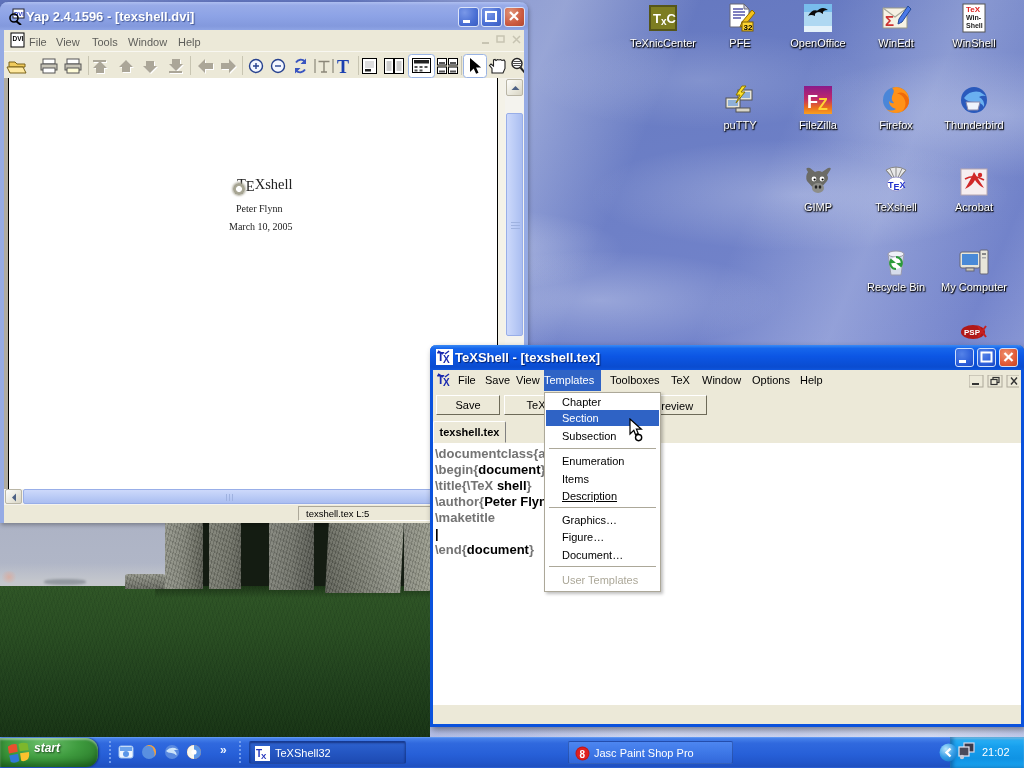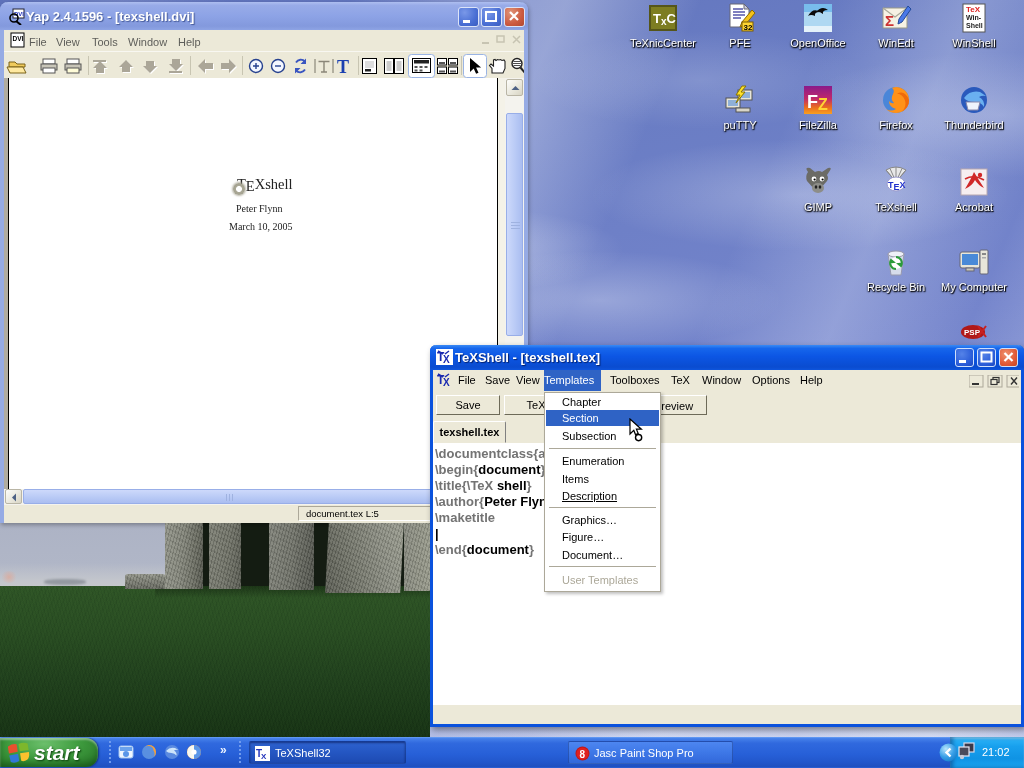--- a/index.html
+++ b/index.html
@@ -102,21 +102,21 @@
 #menu .sel{background:#2f63c5;color:#fff;}
 #menu .gray{color:#aca899;}
 #menu .sep{position:absolute;left:4px;width:107px;height:1px;background:#aca899;}
 
 
 #bar{position:absolute;left:0;top:737px;width:1024px;height:31px;
   background:linear-gradient(#6aa0f4 0%,#4580ea 5%,#3069de 20%,#2760d8 55%,#2257cc 80%,#1f50c0 95%,#2c62d8 100%);}
 #start{position:absolute;left:0;top:1px;width:98px;height:29px;border-radius:0 12px 12px 0;
   background:radial-gradient(ellipse at 45% 20%, #6bbf6b 0%, #3f9c3f 45%, #2f832f 75%, #256f25 100%);
   box-shadow:inset 0 2px 2px rgba(255,255,255,.4), inset 0 -4px 6px rgba(0,40,0,.35), 1px 0 2px rgba(0,0,30,.5);
-  color:#fff;font-weight:bold;font-style:italic;font-size:21px;}
+  color:#fff;font-weight:bold;font-style:italic;font-size:12px;}
 .taskbtn{position:absolute;top:4px;height:23px;border-radius:2px;color:#fff;font-size:11px;}
 #tray{position:absolute;left:950px;top:0;width:74px;height:31px;
   background:linear-gradient(#30b6f8 0%,#18a0ee 30%,#0f93e4 70%,#1ba6f2 100%);
   box-shadow:inset 3px 0 4px rgba(0,30,90,.45), inset 0 2px 2px rgba(255,255,255,.35);color:#fff;font-size:11px;}
 #trayball{position:absolute;left:939px;top:6px;width:19px;height:19px;}
 .qsep{position:absolute;top:3px;width:3px;height:25px;
   background-image:radial-gradient(circle 1px at 1px 2px, #6f9bee 1px, transparent 1.5px);
   background-size:3px 4px;}
 .taskbtn{border:1px solid rgba(10,30,90,.35);}
 </style>
@@ -421,21 +421,21 @@
             <path d="M10 3.5 L6 7.5 L10 11.5 Z" fill="#4d6185"></path>
           </svg></div>
       <div class="abs sthumb" style="left:19px;top:0px;width:413px;height:15px;">
         <div class="abs" style="left:202px;top:4px;width:1px;height:7px;background:#9fb2e0;"></div>
         <div class="abs" style="left:205px;top:4px;width:1px;height:7px;background:#9fb2e0;"></div>
         <div class="abs" style="left:208px;top:4px;width:1px;height:7px;background:#9fb2e0;"></div>
       </div>
     </div>
     <div id="yapStatus">
         <div class="abs" style="left:294px;top:1px;width:224px;height:15px;border:1px solid;border-color:#aca899 #fff #fff #aca899;"></div>
-        <span class="abs" style="left:302px;top:3px;">document.tex L:5</span>
+        <span class="abs" style="left:302px;top:3px;">texshell.tex L:5</span>
       </div>
   </div>
 
   <div id="tex">
     <div id="texTitle">
       <svg class="abs" style="left:6px;top:4px;" width="17" height="17">
         <rect x="0" y="0" width="17" height="16" fill="#fff"></rect>
         <text x="1" y="12" font-size="12" font-weight="bold" fill="#1a2ab0">T</text>
         <text x="7" y="14" font-size="10" font-weight="bold" fill="#1a2ab0">X</text>
         <path d="M2 2 l5 3 M13 2 l-4 3" stroke="#1a2ab0" stroke-width="1.5"></path>

